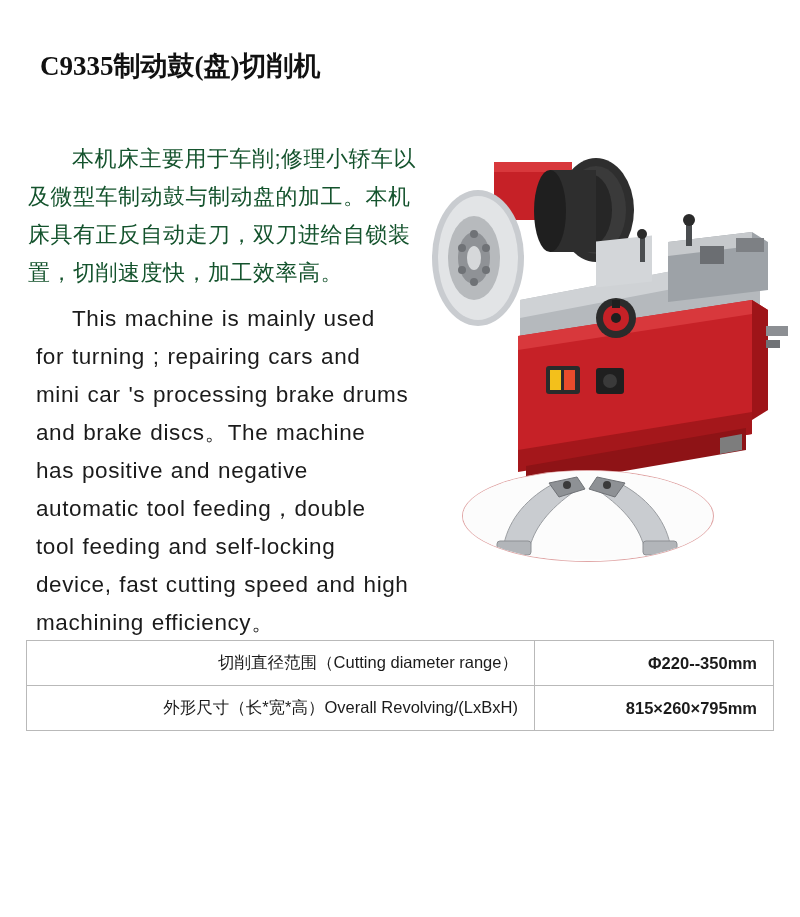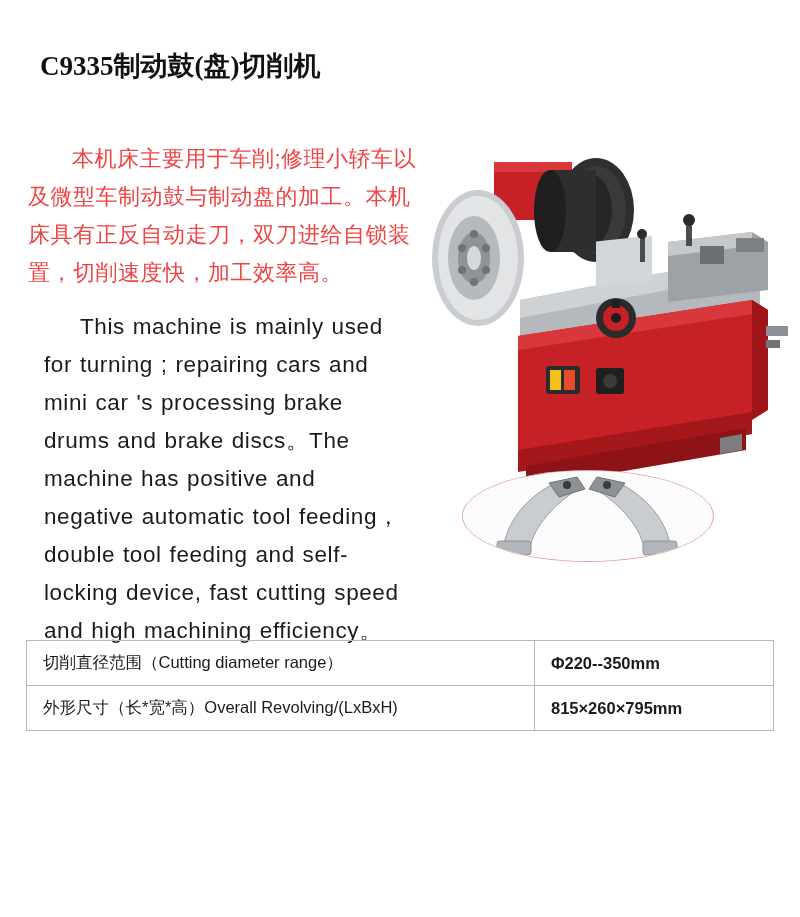--- a/index.html
+++ b/index.html
@@ -39,32 +39,32 @@
   .text-col {
     position: absolute;
     left: 28px;
     top: 140px;
     width: 390px;
   }
   .para-cn {
     font-family: "Liberation Sans", sans-serif;
     font-size: 22px;
     line-height: 38px;
-    color: #ef4444;
+    color: #14532d;
     text-indent: 2em;
     margin: 0 0 6px 0;
     letter-spacing: 0.5px;
   }
   .para-en {
     font-family: "Liberation Sans", sans-serif;
     font-size: 22.5px;
     line-height: 38px;
     color: #1b1b1b;
     text-indent: 1.6em;
-    margin: 16px;
+    margin: 8px;
     letter-spacing: 0.6px;
     word-spacing: 1px;
   }
 
   
   .product-img {
     position: absolute;
     left: 400px;
     top: 150px;
     width: 390px;
@@ -93,20 +93,21 @@
     border: 1px solid #b9b9b9;
   }
   .spec-table td {
     border: 1px solid #b9b9b9;
     height: 44px;
     padding: 0 16px;
     font-size: 16.5px;
     color: #1b1b1b;
     vertical-align: middle;
     font-family: "Liberation Sans", sans-serif;
+    text-align: right;
   }
   .spec-table td.label {
     width: 68%;
   }
   .spec-table td.value {
     width: 32%;
     font-weight: bold;
   }
 </style>
 </head>

